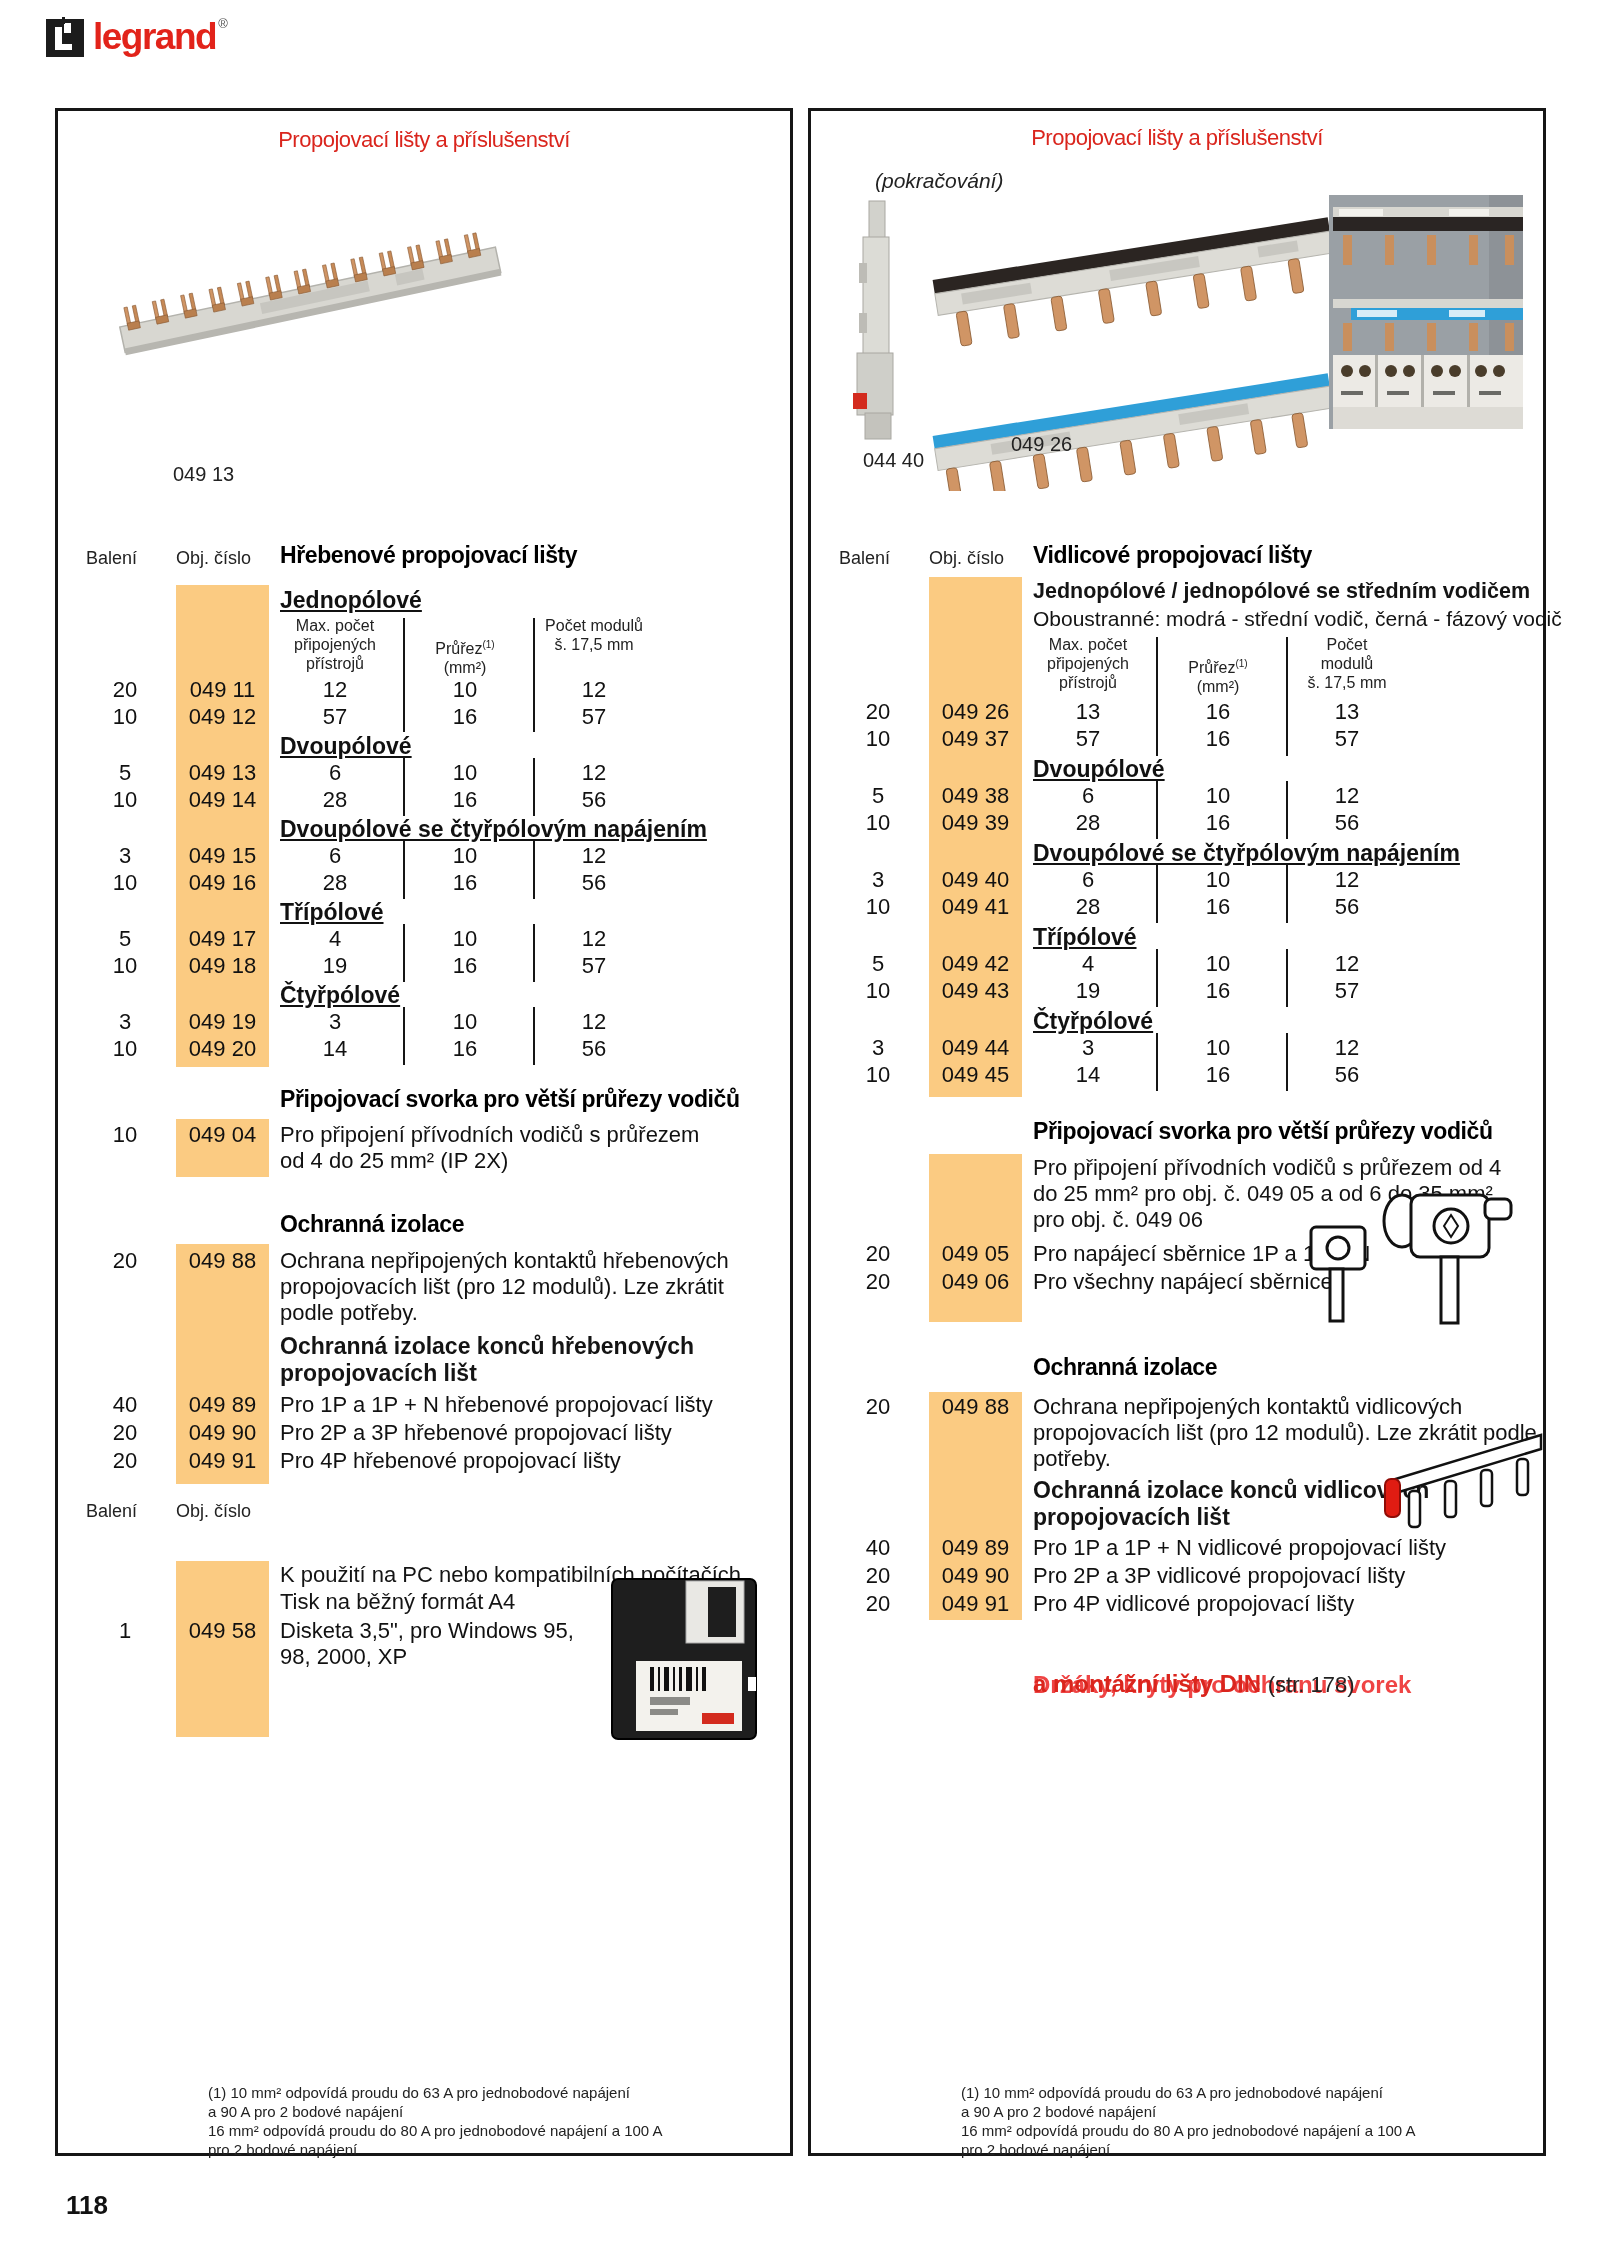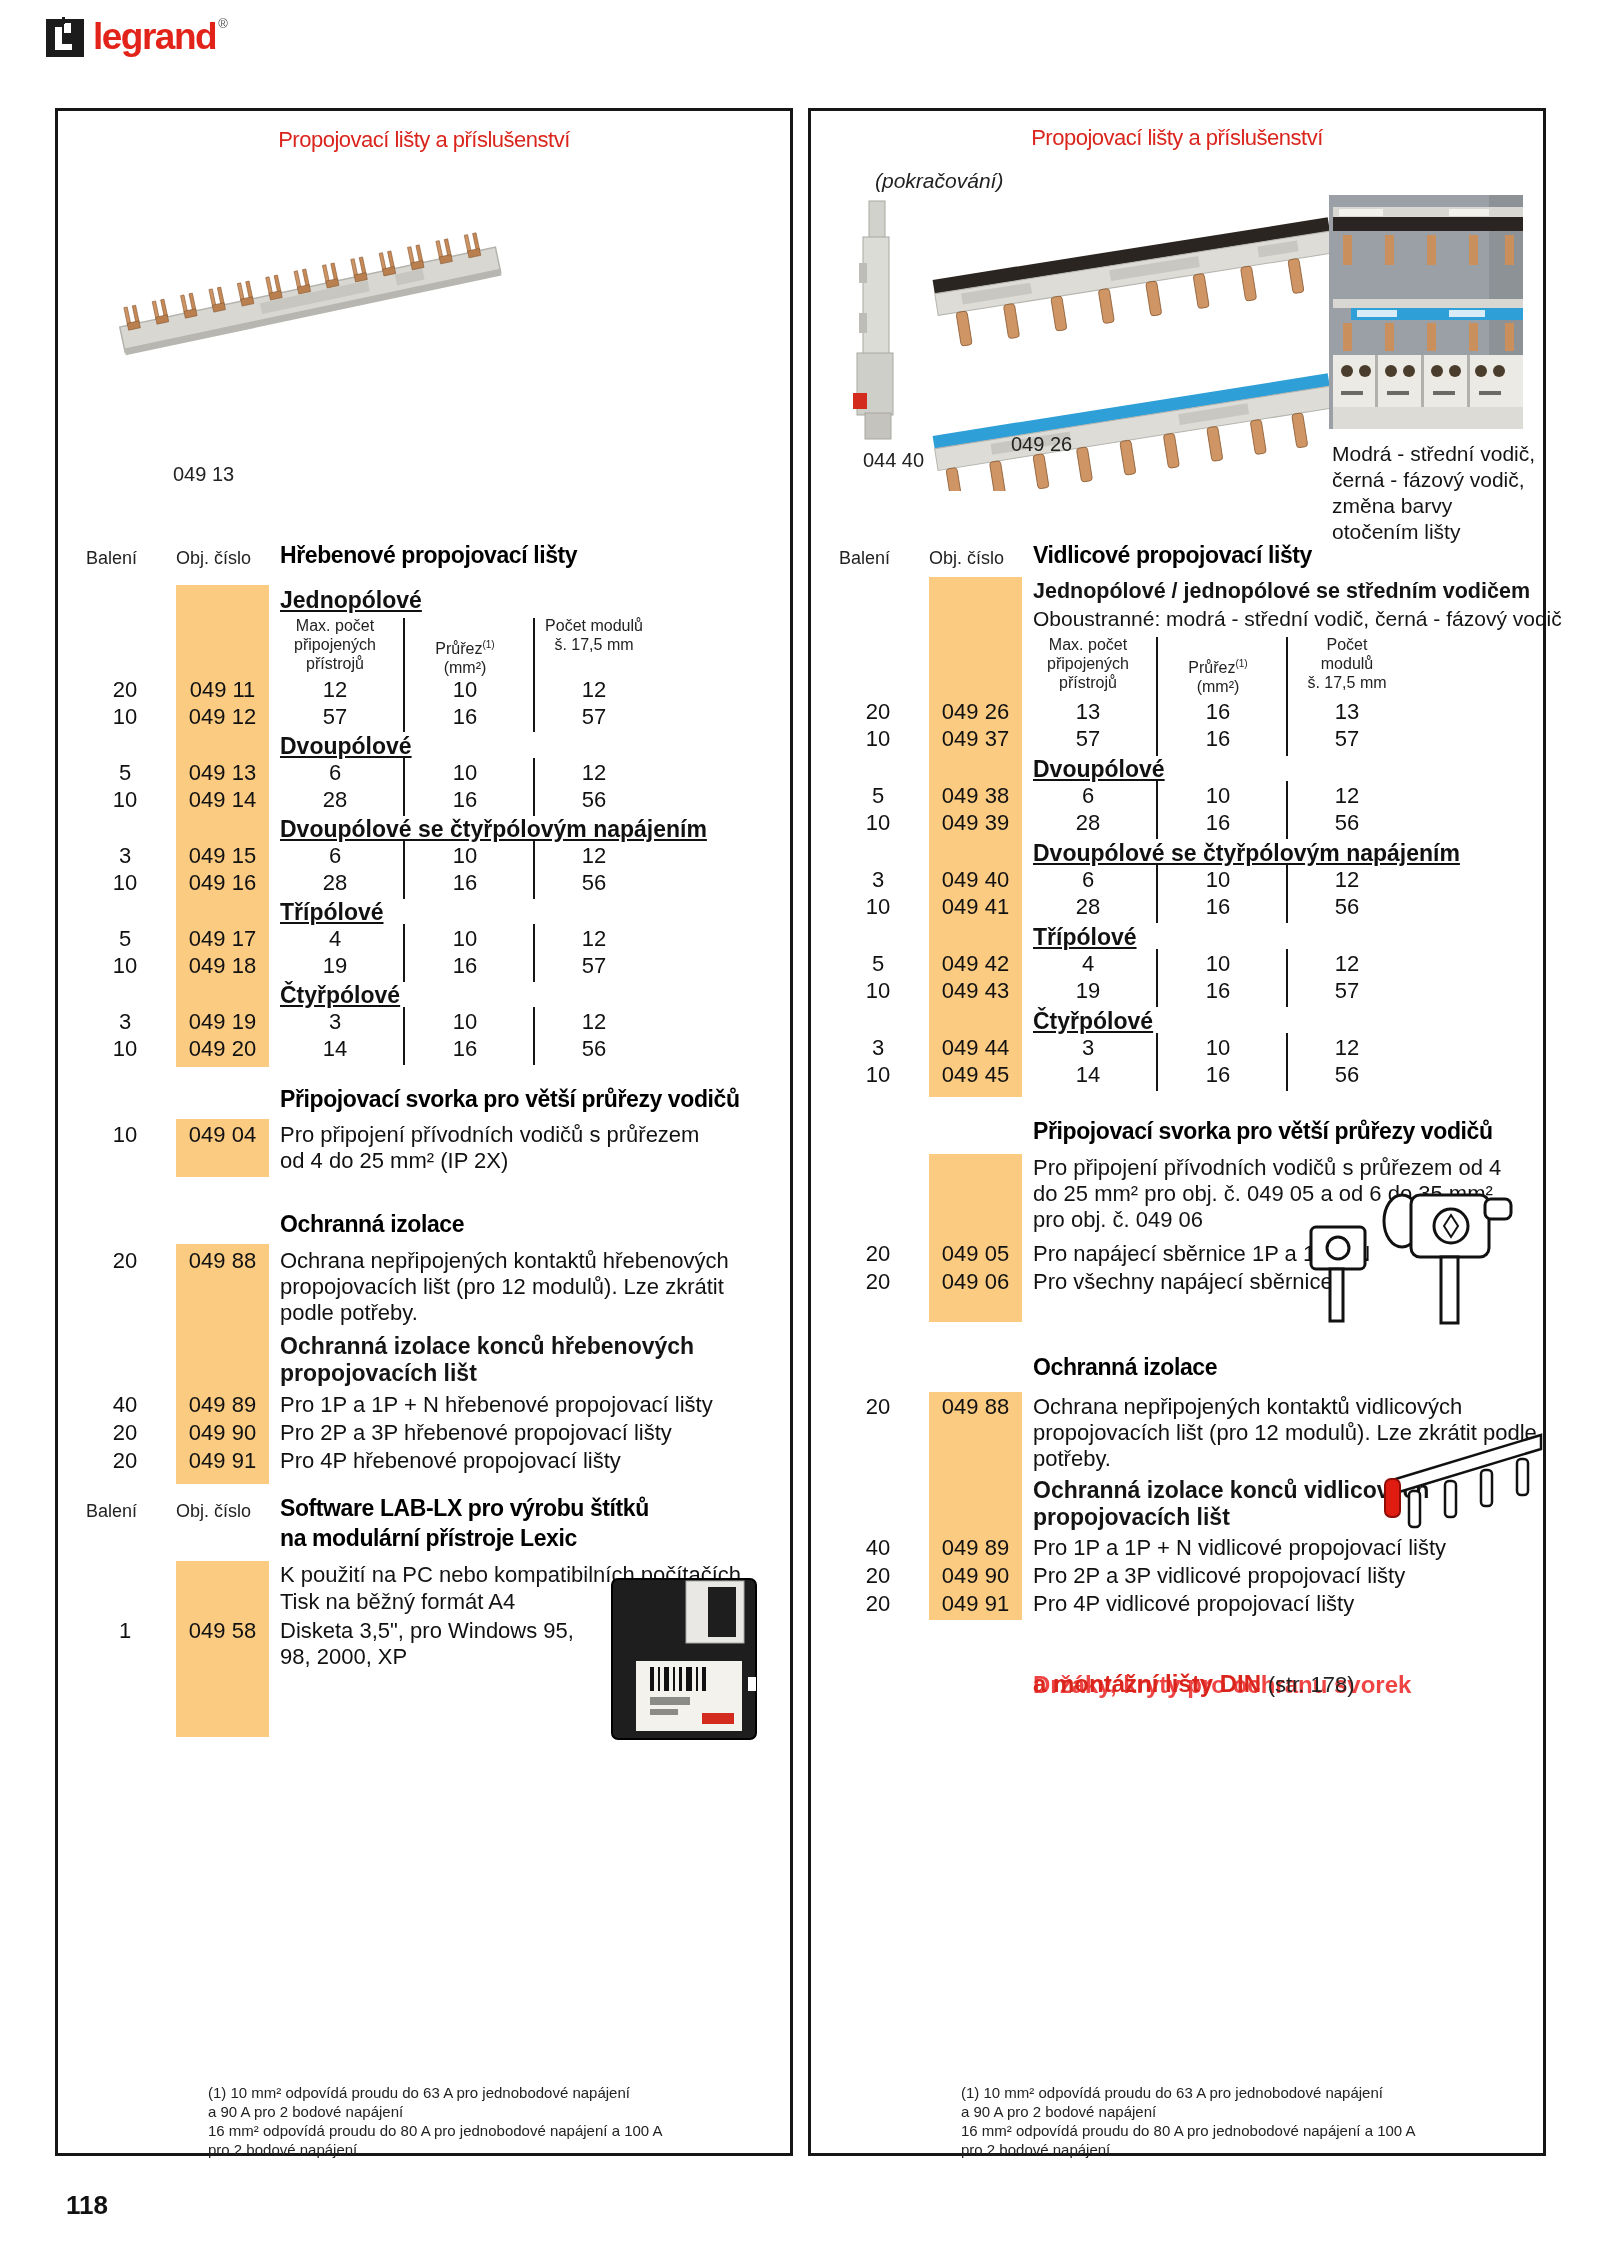--- a/index.html
+++ b/index.html
@@ -222,22 +222,20 @@
     <span class="desc">Pro 2P a 3P hřebenové propojovací lišty</span>
   </div>
   <div class="trow" style="top:1337px;">
     <span class="c cb">20</span>
     <span class="c co">049 91</span>
     <span class="desc">Pro 4P hřebenové propojovací lišty</span>
   </div>
 
   <div class="abs f-lbl" style="left:28px;top:1390px;width:78px;">Balení</div>
   <div class="abs f-lbl" style="left:118px;top:1390px;width:93px;">Obj. číslo</div>
-  <div class="abs f-sec pre" style="left:222px;top:1382px;line-height:30px;">Software LAB-LX pro výrobu štítků
-na modulární přístroje Lexic</div>
   <div class="abs pre" style="left:222px;top:1450px;font-size:22px;line-height:27px;">K použití na PC nebo kompatibilních počítačích.
 Tisk na běžný formát A4</div>
   <div class="orange" style="top:1450px;height:176px;"></div>
   <div class="trow" style="top:1507px;height:54px;">
     <span class="c cb">1</span>
     <span class="c co">049 58</span>
     <span class="desc">Disketa 3,5", pro Windows 95,
 98, 2000, XP</span>
   </div>
 
@@ -352,24 +350,20 @@
     <circle cx="108" cy="176" r="6" fill="#4a3d2b"></circle>
       <circle cx="126" cy="176" r="6" fill="#4a3d2b"></circle>
     <circle cx="152" cy="176" r="6" fill="#4a3d2b"></circle>
       <circle cx="170" cy="176" r="6" fill="#4a3d2b"></circle>
     <rect x="12" y="196" width="22" height="4" fill="#6a6a66"></rect>
     <rect x="58" y="196" width="22" height="4" fill="#6a6a66"></rect>
     <rect x="104" y="196" width="22" height="4" fill="#6a6a66"></rect>
     <rect x="150" y="196" width="22" height="4" fill="#6a6a66"></rect>
     <rect x="4" y="212" width="190" height="22" fill="#dddbd5"></rect>
   </svg>
-  <div class="abs pre" style="left:521px;top:330px;font-size:21px;line-height:26px;">Modrá - střední vodič,
-černá - fázový vodič,
-změna barvy
-otočením lišty</div>
 
   <div class="abs f-lbl" style="left:28px;top:437px;width:78px;">Balení</div>
   <div class="abs f-lbl" style="left:118px;top:437px;width:93px;">Obj. číslo</div>
   <div class="abs f-sec" style="left:222px;top:431px;">Vidlicové propojovací lišty</div>
 
   <div class="abs" style="left:222px;top:468px;font-size:21.5px;font-weight:bold;white-space:nowrap;">Jednopólové / jednopólové se středním vodičem</div>
   <div class="abs" style="left:222px;top:496px;font-size:21px;white-space:nowrap;">Oboustranné: modrá - střední vodič, černá - fázový vodič</div>
 
   <div class="orange" style="top:466px;height:520px;"></div>
 

